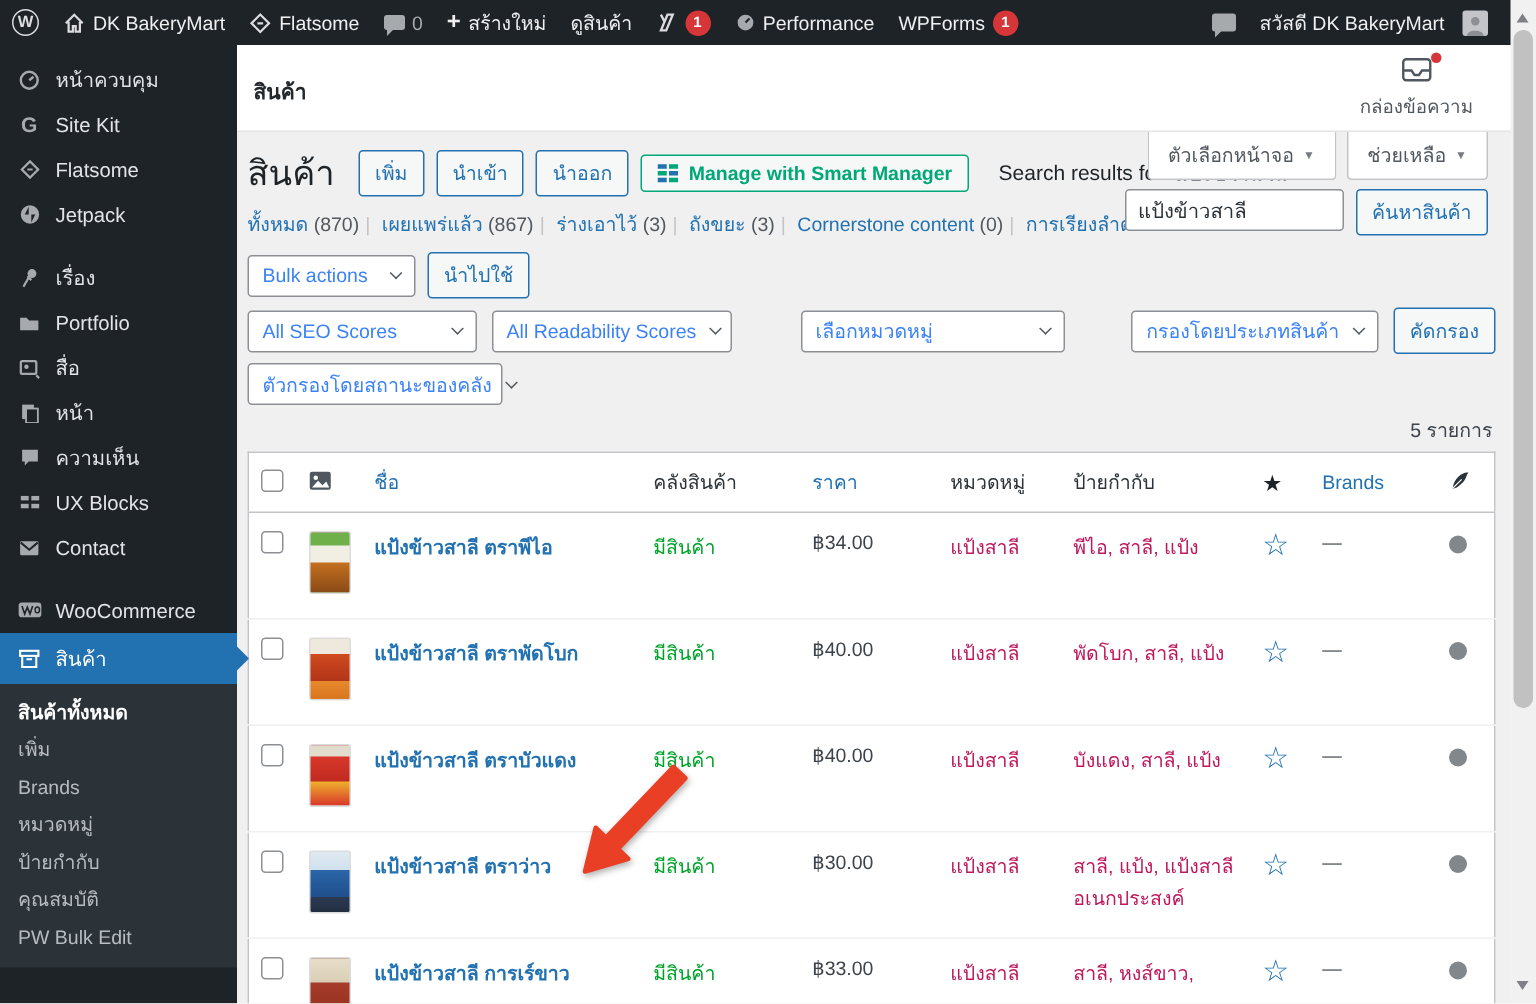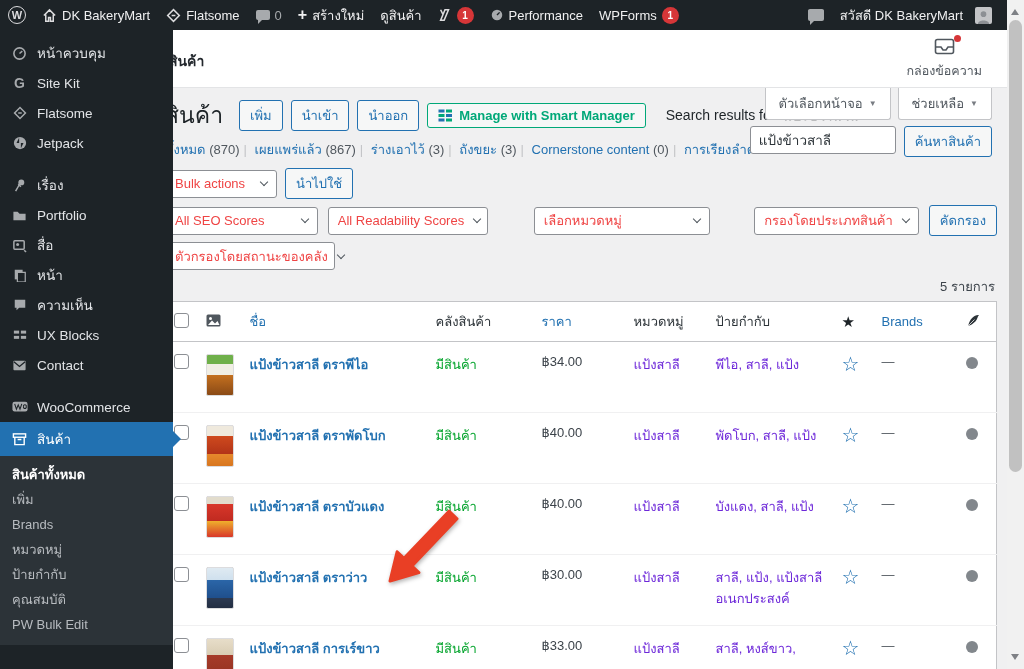--- a/index.html
+++ b/index.html
@@ -13,21 +13,21 @@
   .ab-right { margin-left:auto; display:flex; align-items:center; margin-right:24px; }
   .badge { background:#d63638; color:#fff; border-radius:50%; min-width:17px; height:17px; font-size:10px; display:inline-flex; align-items:center; justify-content:center; font-weight:bold; }
   .wp-logo { width:18px; height:18px; border:1.6px solid #dcdcde; border-radius:50%; display:inline-flex; align-items:center; justify-content:center; font-size:11px; font-weight:bold; color:#dcdcde; }
   .bubble { position:relative; width:14px; height:10px; background:#a7aaad; border-radius:2px; display:inline-block; }
   .bubble::after { content:""; position:absolute; left:2px; bottom:-4px; border:4px solid transparent; border-top-color:#a7aaad; border-left-color:#a7aaad; }
   .muted0 { color:#a7aaad; }
   .avatar { width:17px; height:17px; background:#c3c4c7; border-radius:2px; display:inline-flex; align-items:flex-end; justify-content:center; overflow:hidden; margin-left:7px; }
   .plus { font-size:16px; font-weight:bold; line-height:1; }
 
   
-  .sidebar { position:absolute; top:30px; left:0; width:173px; bottom:0; background:#1d2327; color:#f0f0f1; z-index:40; }
+  .sidebar { position:absolute; top:30px; left:0; width:158px; bottom:0; background:#1d2327; color:#f0f0f1; z-index:40; }
   .menu { padding-top:8px; }
   .menu-item { display:flex; align-items:center; gap:9px; padding:0 11px; height:30px; font-size:13.5px; color:#e2e4e7; cursor:pointer; }
   .menu-item .mi { width:17px; display:inline-flex; justify-content:center; color:#a7aaad; flex:0 0 17px; font-weight:bold; }
   .menu-sep { height:12px; }
   .menu-item.active { background:#2271b1; color:#fff; height:34px; position:relative; }
   .menu-item.active .mi { color:#fff; }
   .menu-item.active::after { content:""; position:absolute; right:-8px; top:9px; border:8px solid transparent; border-left-color:#2271b1; border-right-width:0; }
   .submenu { background:#2c3338; padding:6px 0 8px; }
   .submenu-item { height:25px; line-height:25px; padding:0 12px; color:#b8bcc0; font-size:13px; cursor:pointer; }
   .submenu-item.current { color:#fff; font-weight:bold; }
@@ -55,36 +55,36 @@
   .search-block { position:absolute; top:126px; right:32px; display:flex; gap:8px; z-index:12; }
   .search-input { width:146px; height:28px; border:1px solid #8c8f94; border-radius:3px; padding:0 8px; font-size:13.5px; color:#2c3338; background:#fff; font-family:"Liberation Sans",sans-serif; }
 
   .status-row { margin-top:7px; font-size:13px; color:#646970; white-space:nowrap; }
   .status-row a { color:#2271b1; text-decoration:none; cursor:pointer; }
   .status-count { color:#50575e; }
   .status-sep { color:#c3c4c7; padding:0 4px; }
 
   .row-flex { display:flex; align-items:center; gap:8px; }
   .mt8 { margin-top:8px; } .mt6 { margin-top:6px; }
-  .select { background:#fff; border:1px solid #8c8f94; border-radius:3px; height:28px; display:inline-flex; align-items:center; justify-content:space-between; padding:0 9px; font-size:13px; color:#ef4444; cursor:pointer; white-space:nowrap; }
+  .select { background:#fff; border:1px solid #8c8f94; border-radius:3px; height:28px; display:inline-flex; align-items:center; justify-content:space-between; padding:0 9px; font-size:13px; color:#3b82f6; cursor:pointer; white-space:nowrap; }
   .chev { width:6px; height:6px; border-right:1.6px solid #50575e; border-bottom:1.6px solid #50575e; transform:rotate(45deg); margin-left:10px; margin-top:-3px; flex:0 0 auto; }
 
   .count-row { text-align:right; margin:6px 2px 4px 0; font-size:13px; color:#3c434a; }
 
   
   table.list { width:100%; border-collapse:collapse; background:#fff; border:1px solid #c3c4c7; font-size:13px; }
   table.list th { text-align:left; font-weight:400; color:#2c3338; padding:9px 8px; border-bottom:1px solid #c3c4c7; white-space:nowrap; }
   table.list th.sortable { color:#2271b1; cursor:pointer; }
   table.list td { vertical-align:top; padding:12px 8px 0 8px; height:71px; }
   table.list tbody tr + tr td { border-top:1px solid #f0f0f1; }
   .cb { width:15px; height:15px; border:1px solid #8c8f94; border-radius:3px; background:#fff; display:inline-block; cursor:pointer; }
   .rowname { color:#2271b1; font-weight:bold; text-decoration:none; cursor:pointer; }
   .instock { color:#00a32a; }
   .price { color:#3c434a; }
-  .taglink { color:#6d28d9; cursor:pointer; }
+  .taglink { color:#be185d; cursor:pointer; }
   .star-h { color:#1d2327; font-size:15px; }
   .star { color:#2271b1; font-size:20px; line-height:1; cursor:pointer; }
   .dash { color:#50575e; }
   .graydot { width:12px; height:12px; border-radius:50%; background:#82878c; display:inline-block; margin-top:3px; }
   .thumb { width:28px; height:42px; border-radius:2px; border:1px solid #dcdcde; cursor:pointer; }
   .t1 { background:linear-gradient(180deg,#6fb04a 0%,#6fb04a 22%,#f1eee4 22%,#f1eee4 50%,#c4701f 50%,#8a4a16 100%); }
   .t2 { background:linear-gradient(180deg,#efe9dd 0%,#efe9dd 25%,#cf4a1e 25%,#b23418 70%,#e6892c 70%,#d8761f 100%); }
   .t3 { background:linear-gradient(180deg,#e2dccc 0%,#e2dccc 18%,#d8372a 18%,#c02a20 60%,#efb02c 60%,#d8372a 100%); }
   .t4 { background:linear-gradient(180deg,#dfeaf2 0%,#cfe0ee 30%,#2b66a8 30%,#1f4f8c 75%,#2c3a52 75%,#222e42 100%); }
   .t5 { background:linear-gradient(180deg,#e7ddc9 0%,#d9cdb4 40%,#a63b2a 40%,#93301f 100%); }

